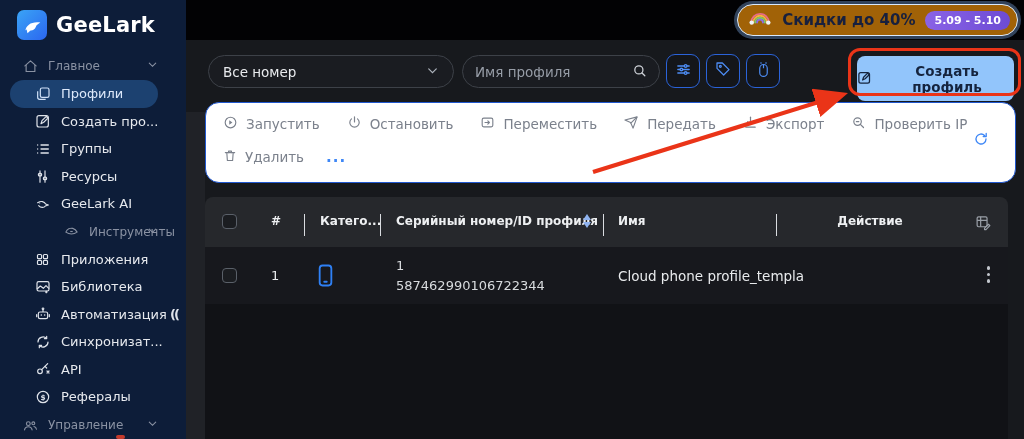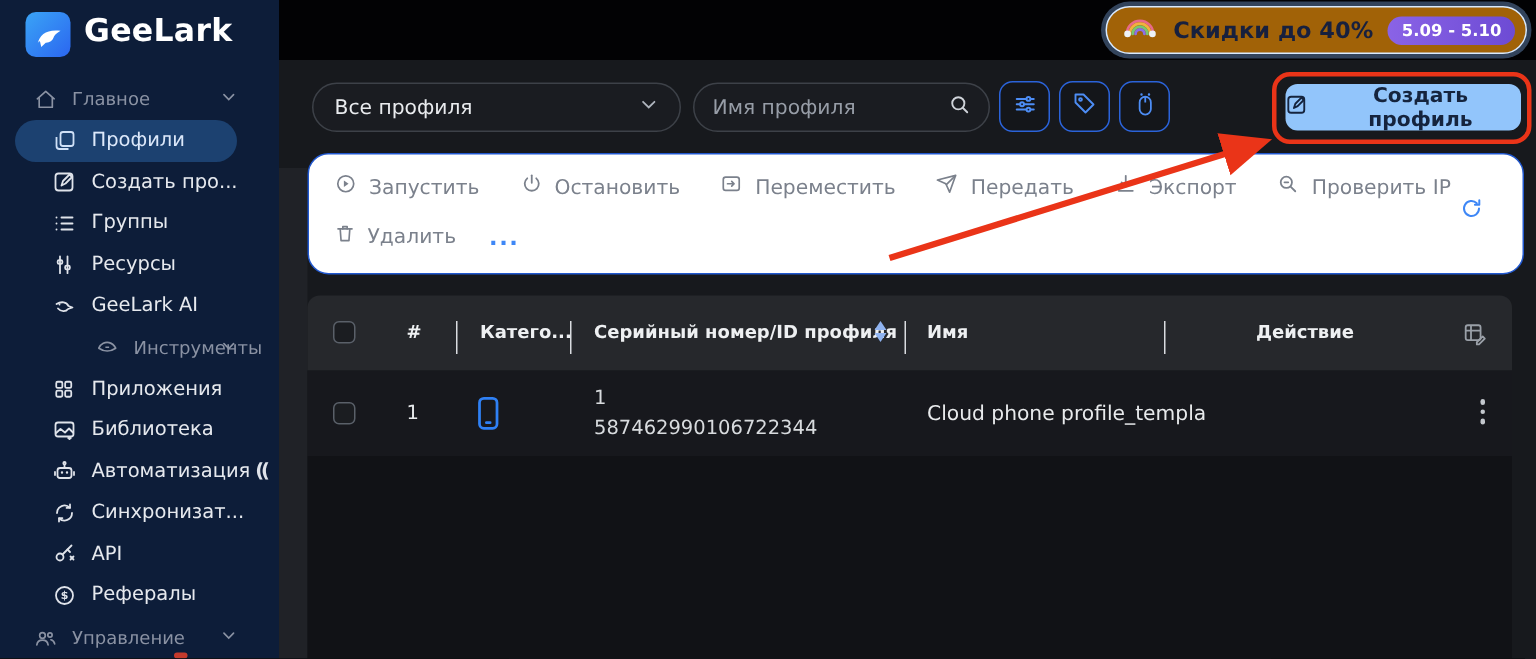--- a/index.html
+++ b/index.html
@@ -2,21 +2,21 @@
 <html><head>
 <meta charset="utf-8">
 <style>
   * { margin:0; padding:0; box-sizing:border-box; }
   html,body { width:1024px; height:439px; overflow:hidden; background:#0b0c0e;
     font-family:"DejaVu Sans","Liberation Sans",sans-serif; }
   #app { position:relative; width:1024px; height:439px; background:#17191d; overflow:hidden; }
 
   
   .sidebar { position:absolute; left:0; top:0; width:186px; height:439px; background:#0d1d39; z-index:5; }
-  .logo-row { display:flex; gap:9px; padding:8px 0 0 17px; height:42px; }
+  .logo-row { display:flex; align-items:center; gap:9px; padding:8px 0 0 17px; height:42px; }
   .logo-badge { width:30px; height:30px; border-radius:7px; background:linear-gradient(135deg,#3aa4f6,#2b66f0);
     display:flex; align-items:center; justify-content:center; }
   .logo-name { color:#fff; font-size:21px; font-weight:bold; letter-spacing:.2px; }
   .nav { position:absolute; top:52px; left:0; right:0; }
   .nav-section { height:27px; display:flex; align-items:center; gap:9px; padding-left:22px;
     color:#8a92a3; font-size:12px; position:relative; cursor:pointer; }
   .nav-section .chev { position:absolute; right:28px; color:#8a92a3; }
   .nav-item { height:27.5px; display:flex; align-items:center; gap:10px; padding-left:34px;
     color:#e6e9ee; font-size:13px; position:relative; cursor:pointer; }
   .nav-item.active { margin:0 28px 0 10px; padding-left:24px; border-radius:14px; background:#1c4170; color:#dce8fa; }
@@ -38,21 +38,21 @@
   .pill-field { position:absolute; top:55px; height:33px; background:#1a1c21; border:1px solid #3d4148;
     border-radius:17px; display:flex; align-items:center; color:#e9ebee; font-size:13.5px; }
   .select-group { left:208px; width:246px; padding:0 14px; justify-content:space-between; cursor:pointer; }
   .search-box { left:462px; width:198px; padding:0 12px; justify-content:space-between; }
   .search-box input { background:transparent; border:none; outline:none; color:#fde047; font-size:13.5px; width:140px;
     font-family:"DejaVu Sans","Liberation Sans",sans-serif; }
   .search-box input::placeholder { color:#979da7; }
   .icon-btn { position:absolute; top:54px; width:34px; height:34px; border:1.5px solid #2b63d9; border-radius:9px;
     background:#14161a; color:#4d8df5; display:flex; align-items:center; justify-content:center; cursor:pointer; }
 
-  .create-btn { position:absolute; left:857px; top:56px; width:157px; height:31px; background:#92c5fb;
+  .create-btn { position:absolute; left:857px; top:56px; width:157px; height:45px; background:#92c5fb;
     border:none; border-radius:8px; display:flex; align-items:center; justify-content:center; gap:8px;
     color:#15243e; font-size:13.5px; font-weight:bold; cursor:pointer;
     font-family:"DejaVu Sans","Liberation Sans",sans-serif; }
   .red-ring { position:absolute; left:848px; top:48px; width:173px; height:48px; border:3px solid #ea3418;
     border-radius:12px; pointer-events:none; z-index:8; }
 
   .panel { position:absolute; left:205px; top:102px; width:811px; height:81px; background:#ffffff;
     border:1.5px solid #2158cf; border-radius:14px; }
   .panel-row { position:absolute; left:17px; display:flex; align-items:center; gap:27px; }
   .panel-row.r1 { top:12px; } .panel-row.r2 { top:45px; }
@@ -276,21 +276,21 @@
             <circle cx="22" cy="13" r="2.4" fill="#eef3f8"></circle>
           </svg></span>
       <span class="promo-text">Скидки до 40%</span>
       <span class="promo-badge">5.09 - 5.10</span>
     </div>
   </div>
 
   <div class="gutter"></div>
 
   <div class="pill-field select-group">
-    <span>Все профиля</span>
+    <span>Все номер</span>
     <span style="color:#aeb4bd;"><svg width="13" height="13" viewBox="0 0 24 24" fill="none" stroke="currentColor" stroke-width="2.2" stroke-linecap="round">
           <path d="M5 9l7 7 7-7"></path>
         </svg></span>
   </div>
 
   <div class="pill-field search-box">
     <input type="text" placeholder="Имя профиля" style="">
     <span style="color:#cfd3d9;"><svg width="15" height="15" viewBox="0 0 24 24" fill="none" stroke="currentColor" stroke-width="2" stroke-linecap="round">
           <circle cx="11" cy="11" r="6.5"></circle>
           <path d="M16 16l4.5 4.5"></path>

